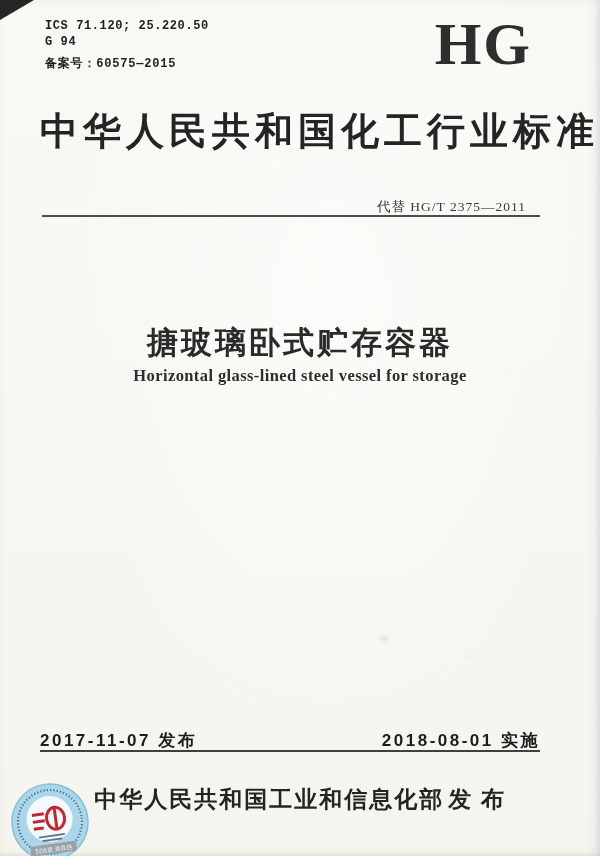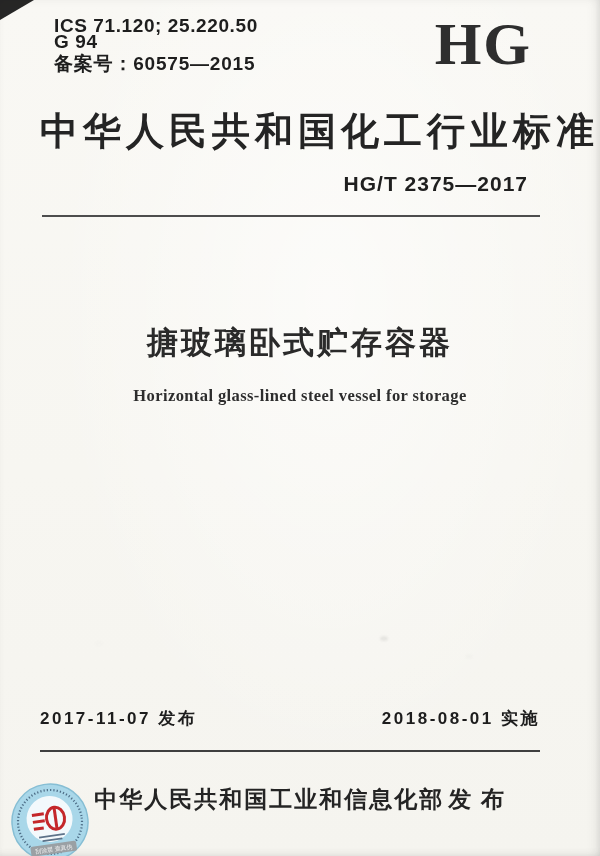--- a/index.html
+++ b/index.html
@@ -20,24 +20,24 @@
     overflow:hidden;
   }
   
   .corner-wedge{
     position:absolute;left:0;top:0;width:34px;height:20px;
     background:#141414;
     clip-path:polygon(0 0,100% 0,0 100%);
     opacity:.92;
   }
   .meta{
-    position:absolute;left:54px;top:18px;
-    font-family:Liberation Sans, sans-serif;
+    position:absolute;left:45px;top:18px;
+    font-family:Liberation Mono, monospace;
     font-weight:bold;color:#1e1e1e;
-    font-size:19px;line-height:16px;letter-spacing:.6px;
+    font-size:12px;line-height:16px;letter-spacing:.6px;
   }
   .meta .record{margin-top:6px;letter-spacing:.8px;}
   .logo-hg{
     position:absolute;top:14px;right:68px;
     font-family:Liberation Serif, serif;
     font-weight:bold;font-size:60px;line-height:1;
     color:#2e2e2e;letter-spacing:2px;
   }
   .std-heading{
     position:absolute;left:40px;top:106px;width:522px;
@@ -62,36 +62,36 @@
     background:#4d4d4d;
   }
   .title-cn{
     position:absolute;left:0;top:322px;width:600px;
     text-align:center;
     font-family:Liberation Mono, monospace;
     font-weight:bold;font-size:31px;letter-spacing:3px;
     color:#2a2a2a;
   }
   .title-en{
-    position:absolute;left:0;top:386px;width:600px;
+    position:absolute;left:0;top:366px;width:600px;
     text-align:center;
     font-family:"Liberation Serif", serif;
     font-weight:bold;font-size:16.5px;letter-spacing:.4px;
     color:#2d2d2d;
   }
   .bleed-marks{
     position:absolute;left:0;top:0;width:100%;height:100%;pointer-events:none;
   }
   .bleed-marks::before{
     content:"";position:absolute;left:380px;top:636px;width:8px;height:5px;
     border-radius:50%;background:#9a9a96;opacity:.18;box-shadow:85px 18px 0 0 rgba(150,150,146,.20), -285px 5px 0 0 rgba(150,150,146,.12);
     filter:blur(1px);
   }
   .footer-dates{
-    position:absolute;left:40px;top:707px;width:500px;
+    position:absolute;left:40px;top:729px;width:500px;
     display:flex;justify-content:space-between;align-items:baseline;
     font-family:"Liberation Sans", sans-serif;
     font-weight:bold;font-size:17px;letter-spacing:2.5px;
     color:#1d1d1d;white-space:nowrap;
   }
   .rule-bottom{
     position:absolute;left:40px;top:750px;width:500px;height:2px;
     background:#3f3f3f;
   }
   .issuer-row{
@@ -119,21 +119,21 @@
   <div class="meta">
     <div>ICS 71.120; 25.220.50</div>
     <div>G 94</div>
     <div class="record">备案号：60575—2015</div>
   </div>
 
   <div class="logo-hg">HG</div>
 
   <div class="std-heading">中华人民共和国化工行业标准</div>
 
-  <div class="std-no">HG/T 2375—2017</div>
+  <div class="std-replaces">代替 HG/T 2375—2011</div>
 
   <div class="rule-top"></div>
 
   <div class="title-cn">搪玻璃卧式贮存容器</div>
   <div class="title-en">Horizontal glass-lined steel vessel for storage</div>
 
   <div class="bleed-marks"></div>
 
   <div class="footer-dates">
     <span>2017-11-07 发布</span>

